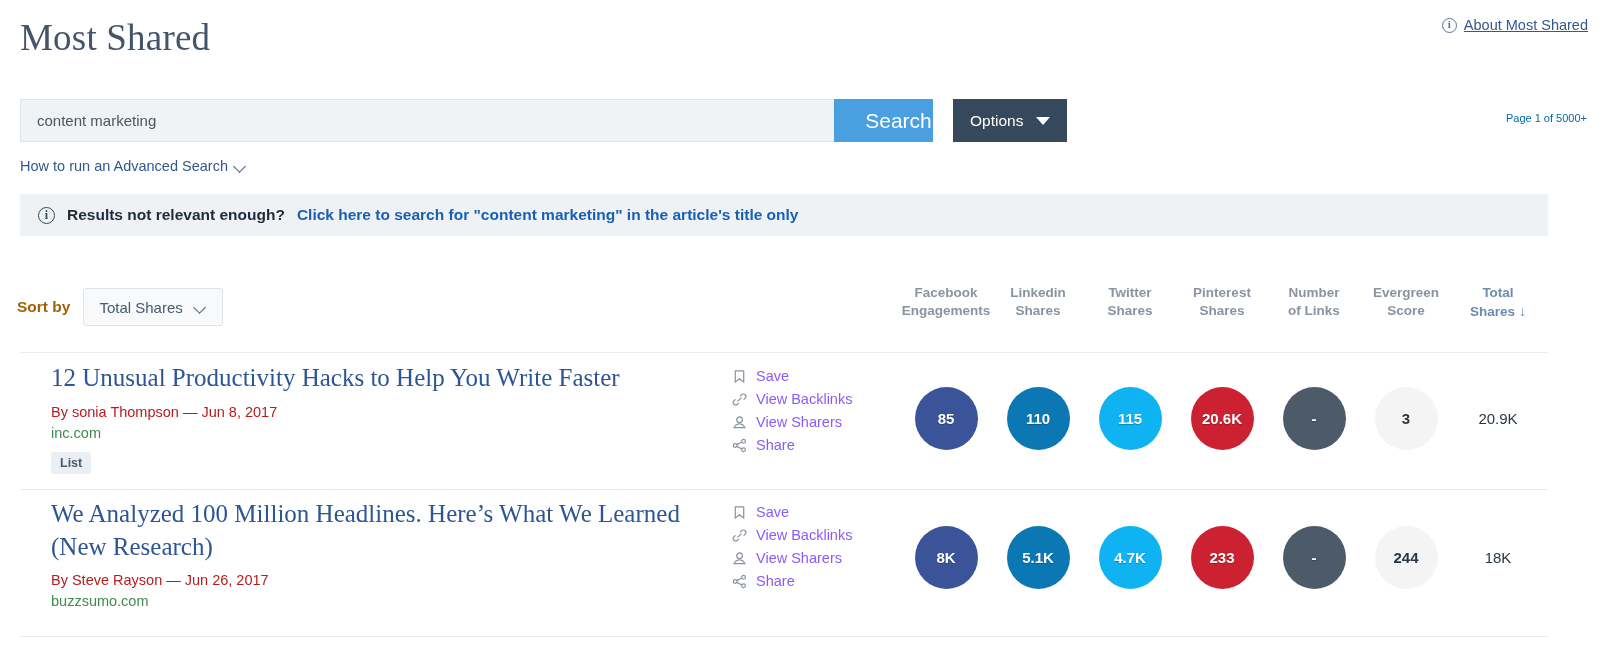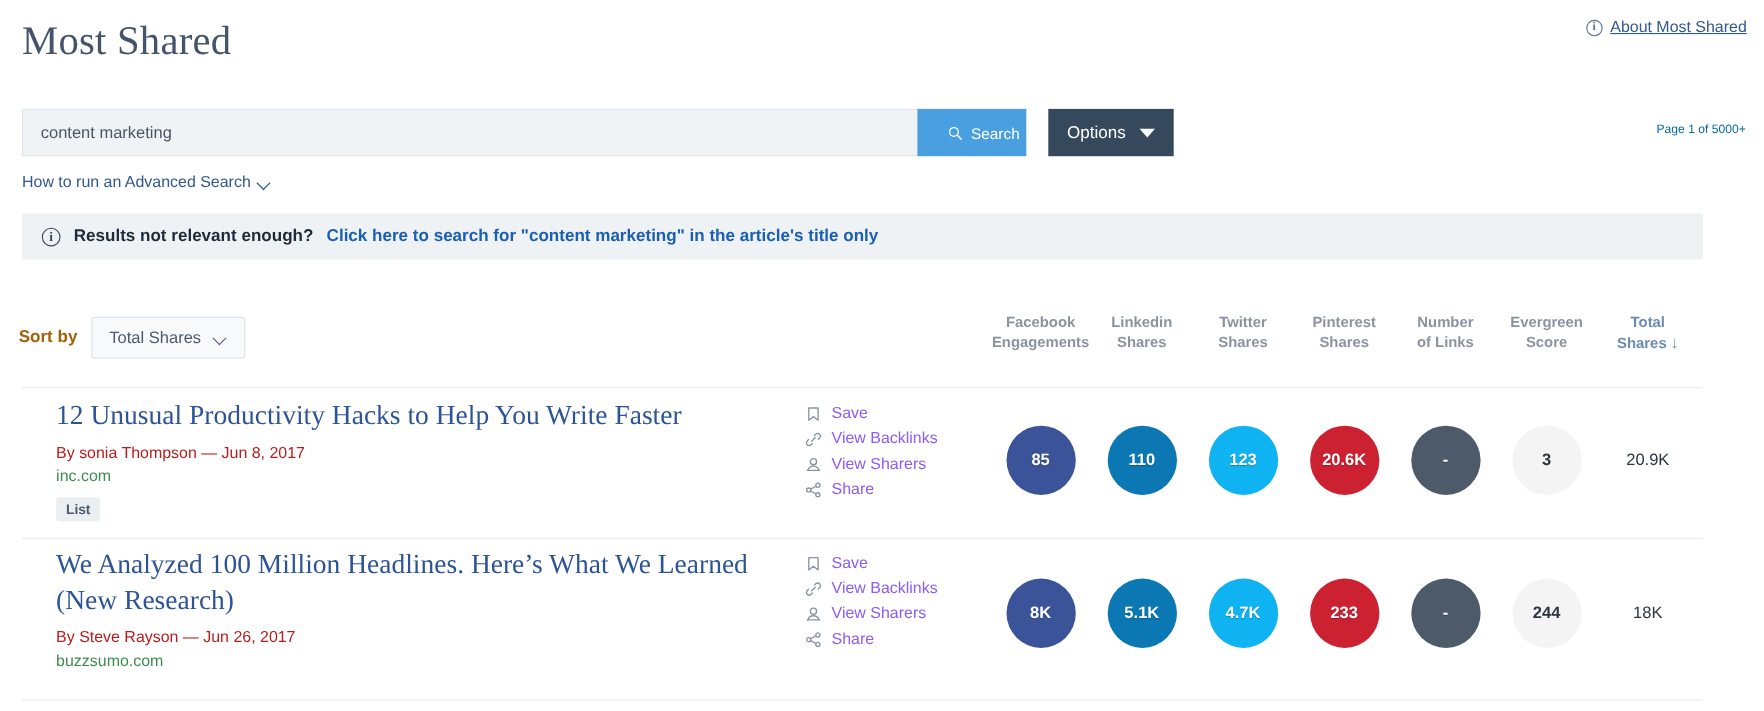--- a/index.html
+++ b/index.html
@@ -43,21 +43,21 @@
     width: 814px; height: 43px;
     background: #f0f3f6; border: 1px solid #dfe4e9; border-right: none;
     font-family: "Liberation Sans", sans-serif;
     font-size: 15px; color: #4b5563;
     padding: 0 16px; outline: none;
   }
   .search-btn {
     width: 99px; height: 43px;
     background: #4a9fe0; border: none; color: #fff;
     font-family: "Liberation Sans", sans-serif;
-    font-size: 14px; cursor: pointer;
+    font-size: 21px; cursor: pointer;
     display: flex; align-items: center; justify-content: center; gap: 8px; padding-left: 28px;
   }
   .options-btn {
     height: 43px; margin-left: 20px; padding: 0 17px;
     background: #36495c; border: none; color: #fff;
     font-family: "Liberation Sans", sans-serif;
     font-size: 15.5px; cursor: pointer;
     display: flex; align-items: center; gap: 13px;
   }
   .page-count {
@@ -297,21 +297,21 @@
     </div>
 
     <div class="metrics" style="top:25px">
       <div class="metric">
         <div class="bubble facebook">85</div>
       </div>
       <div class="metric">
         <div class="bubble linkedin">110</div>
       </div>
       <div class="metric">
-        <div class="bubble twitter">123</div>
+        <div class="bubble twitter">115</div>
       </div>
       <div class="metric">
         <div class="bubble pinterest">20.6K</div>
       </div>
       <div class="metric">
         <div class="bubble links">-</div>
       </div>
       <div class="metric">
         <div class="bubble evergreen">3</div>
       </div>

